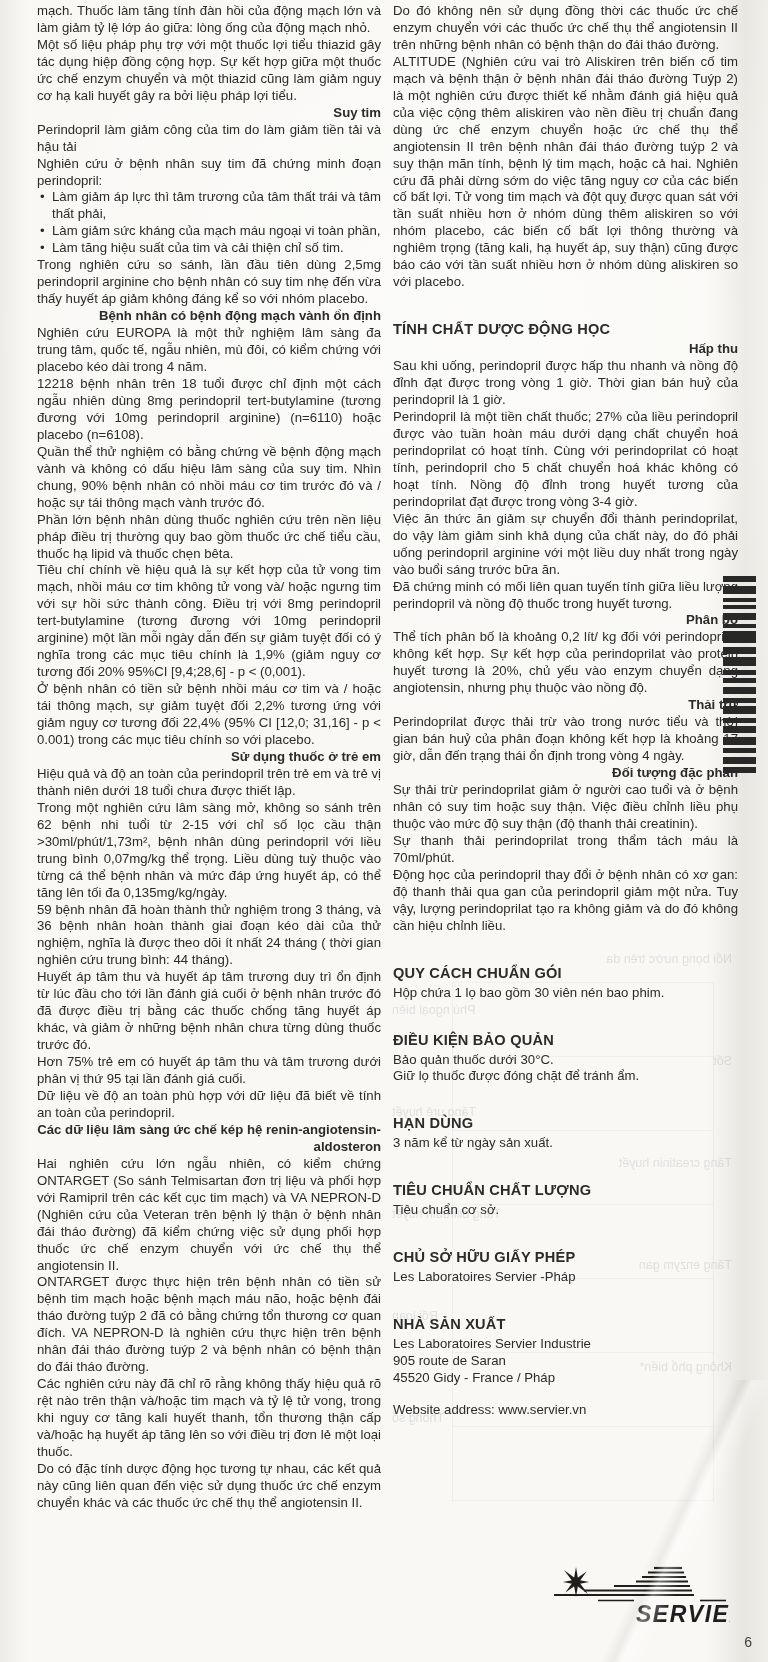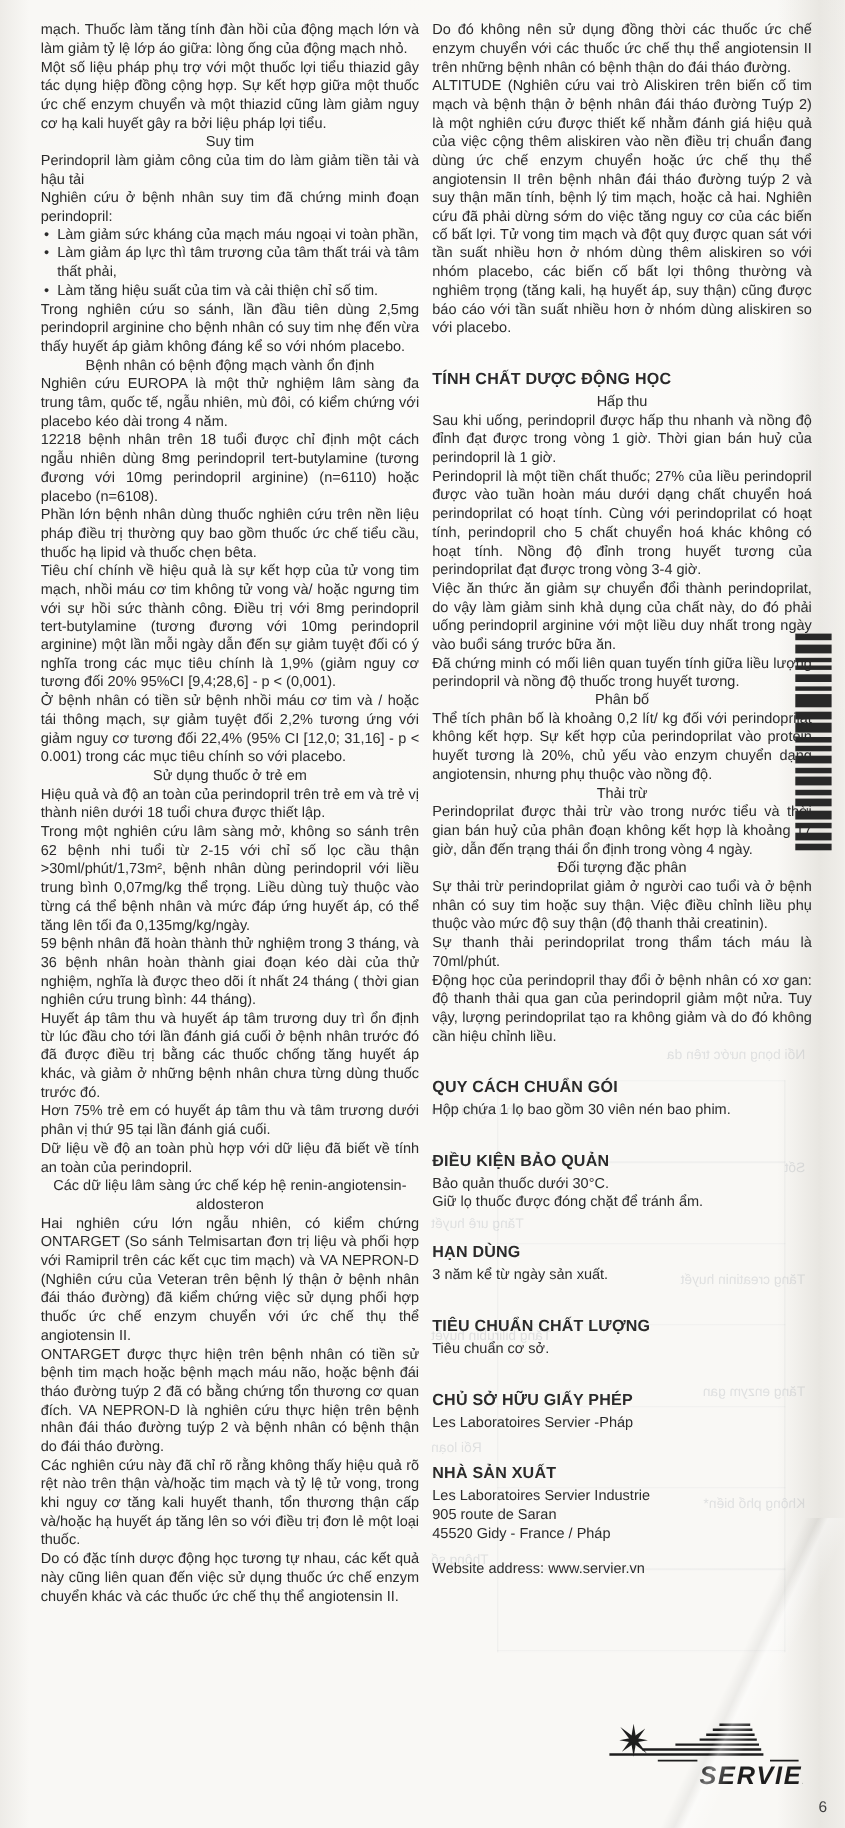--- a/index.html
+++ b/index.html
@@ -10,25 +10,25 @@
       linear-gradient(90deg,#edebe7 0%,#f9f8f5 3.5%,#f9f8f5 92%,#e8e6e1 97%,#f0eeea 100%),
       #f7f6f3;
     color:#2b2b2b;
     font-family:"Liberation Sans","DejaVu Sans",sans-serif;
   }
   .page::after{ 
     content:"";position:absolute;right:0;top:1380px;width:180px;height:282px;
     background:linear-gradient(115deg,rgba(0,0,0,0) 46%,rgba(0,0,0,.05) 50%,rgba(255,255,255,.4) 53%,rgba(0,0,0,0) 60%);
     pointer-events:none;
   }
-  .col{position:absolute;top:19px;font-size:13.2px;line-height:16.95px;}
+  .col{position:absolute;top:3px;font-size:13.2px;line-height:16.95px;}
   .col-left{left:37px;width:344px;}
   .col-right{left:393px;width:345px;}
   .col p{margin:0;text-align:justify;}
-  p.b-bold{font-weight:normal;text-align:center;}
+  p.b-bold{font-weight:bold;text-align:right;}
   p.b-section{font-weight:bold;font-size:14.6px;line-height:17px;margin-top:30px;margin-bottom:3px;text-align:left;letter-spacing:.2px;}
   p.b-bullet{padding-left:15px;position:relative;}
   p.b-bullet::before{content:"\2022";position:absolute;left:3px;}
   p.gap{margin-top:15px;}
   
   .barcode{position:absolute;left:723px;top:576px;width:33px;}
   .bc-bar{background:#282828;width:100%;}
   
   .ghost{position:absolute;left:392px;top:952px;width:340px;height:600px;pointer-events:none;overflow:hidden;}
   .ghost-line{transform:scaleX(-1);color:rgba(95,105,125,.17);font-size:12.5px;margin-bottom:37px;white-space:nowrap;}
@@ -44,27 +44,28 @@
 <body>
 
 <div class="page">
 
   <div class="col col-left">
       <p class="b-body">mạch. Thuốc làm tăng tính đàn hồi của động mạch lớn và làm giảm tỷ lệ lớp áo giữa: lòng ống của động mạch nhỏ.</p>
       <p class="b-body">Một số liệu pháp phụ trợ với một thuốc lợi tiểu thiazid gây tác dụng hiệp đồng cộng hợp. Sự kết hợp giữa một thuốc ức chế enzym chuyển và một thiazid cũng làm giảm nguy cơ hạ kali huyết gây ra bởi liệu pháp lợi tiểu.</p>
       <p class="b-bold">Suy tim</p>
       <p class="b-body">Perindopril làm giảm công của tim do làm giảm tiền tải và hậu tải</p>
       <p class="b-body">Nghiên cứu ở bệnh nhân suy tim đã chứng minh đoạn perindopril:</p>
+      <p class="b-bullet">Làm giảm áp lực thì tâm trương của tâm thất trái và tâm thất phải,</p>
       <p class="b-bullet">Làm giảm sức kháng của mạch máu ngoại vi toàn phần,</p>
-      <p class="b-bullet">Làm giảm áp lực thì tâm trương của tâm thất trái và tâm thất phải,</p>
       <p class="b-bullet">Làm tăng hiệu suất của tim và cải thiện chỉ số tim.</p>
       <p class="b-body">Trong nghiên cứu so sánh, lần đầu tiên dùng 2,5mg perindopril arginine cho bệnh nhân có suy tim nhẹ đến vừa thấy huyết áp giảm không đáng kể so với nhóm placebo.</p>
       <p class="b-bold">Bệnh nhân có bệnh động mạch vành ổn định</p>
       <p class="b-body">Nghiên cứu EUROPA là một thử nghiệm lâm sàng đa trung tâm, quốc tế, ngẫu nhiên, mù đôi, có kiểm chứng với placebo kéo dài trong 4 năm.</p>
       <p class="b-body">12218 bệnh nhân trên 18 tuổi được chỉ định một cách ngẫu nhiên dùng 8mg perindopril tert-butylamine (tương đương với 10mg perindopril arginine) (n=6110) hoặc placebo (n=6108).</p>
+      <p class="b-body">Quần thể thử nghiệm có bằng chứng về bệnh động mạch vành và không có dấu hiệu lâm sàng của suy tim. Nhìn chung, 90% bệnh nhân có nhồi máu cơ tim trước đó và / hoặc sự tái thông mạch vành trước đó.</p>
       <p class="b-body">Phần lớn bệnh nhân dùng thuốc nghiên cứu trên nền liệu pháp điều trị thường quy bao gồm thuốc ức chế tiểu cầu, thuốc hạ lipid và thuốc chẹn bêta.</p>
       <p class="b-body">Tiêu chí chính về hiệu quả là sự kết hợp của tử vong tim mạch, nhồi máu cơ tim không tử vong và/ hoặc ngưng tim với sự hồi sức thành công. Điều trị với 8mg perindopril tert-butylamine (tương đương với 10mg perindopril arginine) một lần mỗi ngày dẫn đến sự giảm tuyệt đối có ý nghĩa trong các mục tiêu chính là 1,9% (giảm nguy cơ tương đối 20% 95%CI [9,4;28,6] - p &lt; (0,001).</p>
       <p class="b-body">Ở bệnh nhân có tiền sử bệnh nhồi máu cơ tim và / hoặc tái thông mạch, sự giảm tuyệt đối 2,2% tương ứng với giảm nguy cơ tương đối 22,4% (95% CI [12,0; 31,16] - p &lt; 0.001) trong các mục tiêu chính so với placebo.</p>
       <p class="b-bold">Sử dụng thuốc ở trẻ em</p>
       <p class="b-body">Hiệu quả và độ an toàn của perindopril trên trẻ em và trẻ vị thành niên dưới 18 tuổi chưa được thiết lập.</p>
       <p class="b-body">Trong một nghiên cứu lâm sàng mở, không so sánh trên 62 bệnh nhi tuổi từ 2-15 với chỉ số lọc cầu thận &gt;30ml/phút/1,73m², bệnh nhân dùng perindopril với liều trung bình 0,07mg/kg thể trọng. Liều dùng tuỳ thuộc vào từng cá thể bệnh nhân và mức đáp ứng huyết áp, có thể tăng lên tối đa 0,135mg/kg/ngày.</p>
       <p class="b-body">59 bệnh nhân đã hoàn thành thử nghiệm trong 3 tháng, và 36 bệnh nhân hoàn thành giai đoạn kéo dài của thử nghiệm, nghĩa là được theo dõi ít nhất 24 tháng ( thời gian nghiên cứu trung bình: 44 tháng).</p>
       <p class="b-body">Huyết áp tâm thu và huyết áp tâm trương duy trì ổn định từ lúc đầu cho tới lần đánh giá cuối ở bệnh nhân trước đó đã được điều trị bằng các thuốc chống tăng huyết áp khác, và giảm ở những bệnh nhân chưa từng dùng thuốc trước đó.</p>
       <p class="b-body">Hơn 75% trẻ em có huyết áp tâm thu và tâm trương dưới phân vị thứ 95 tại lần đánh giá cuối.</p>
       <p class="b-body">Dữ liệu về độ an toàn phù hợp với dữ liệu đã biết về tính an toàn của perindopril.</p>

